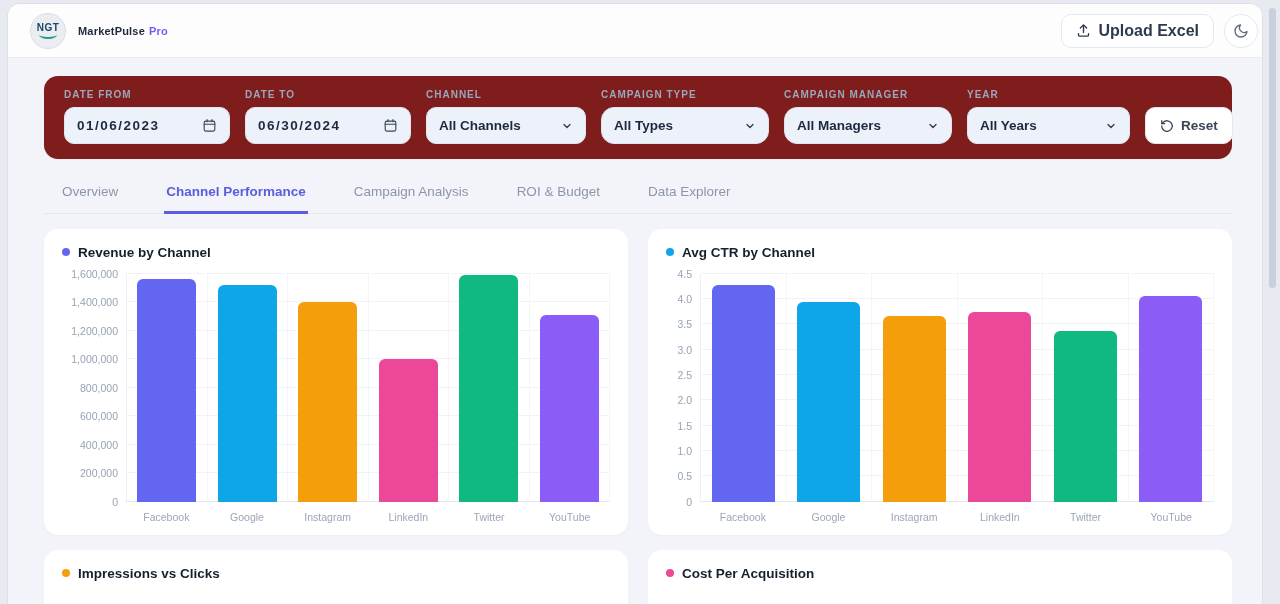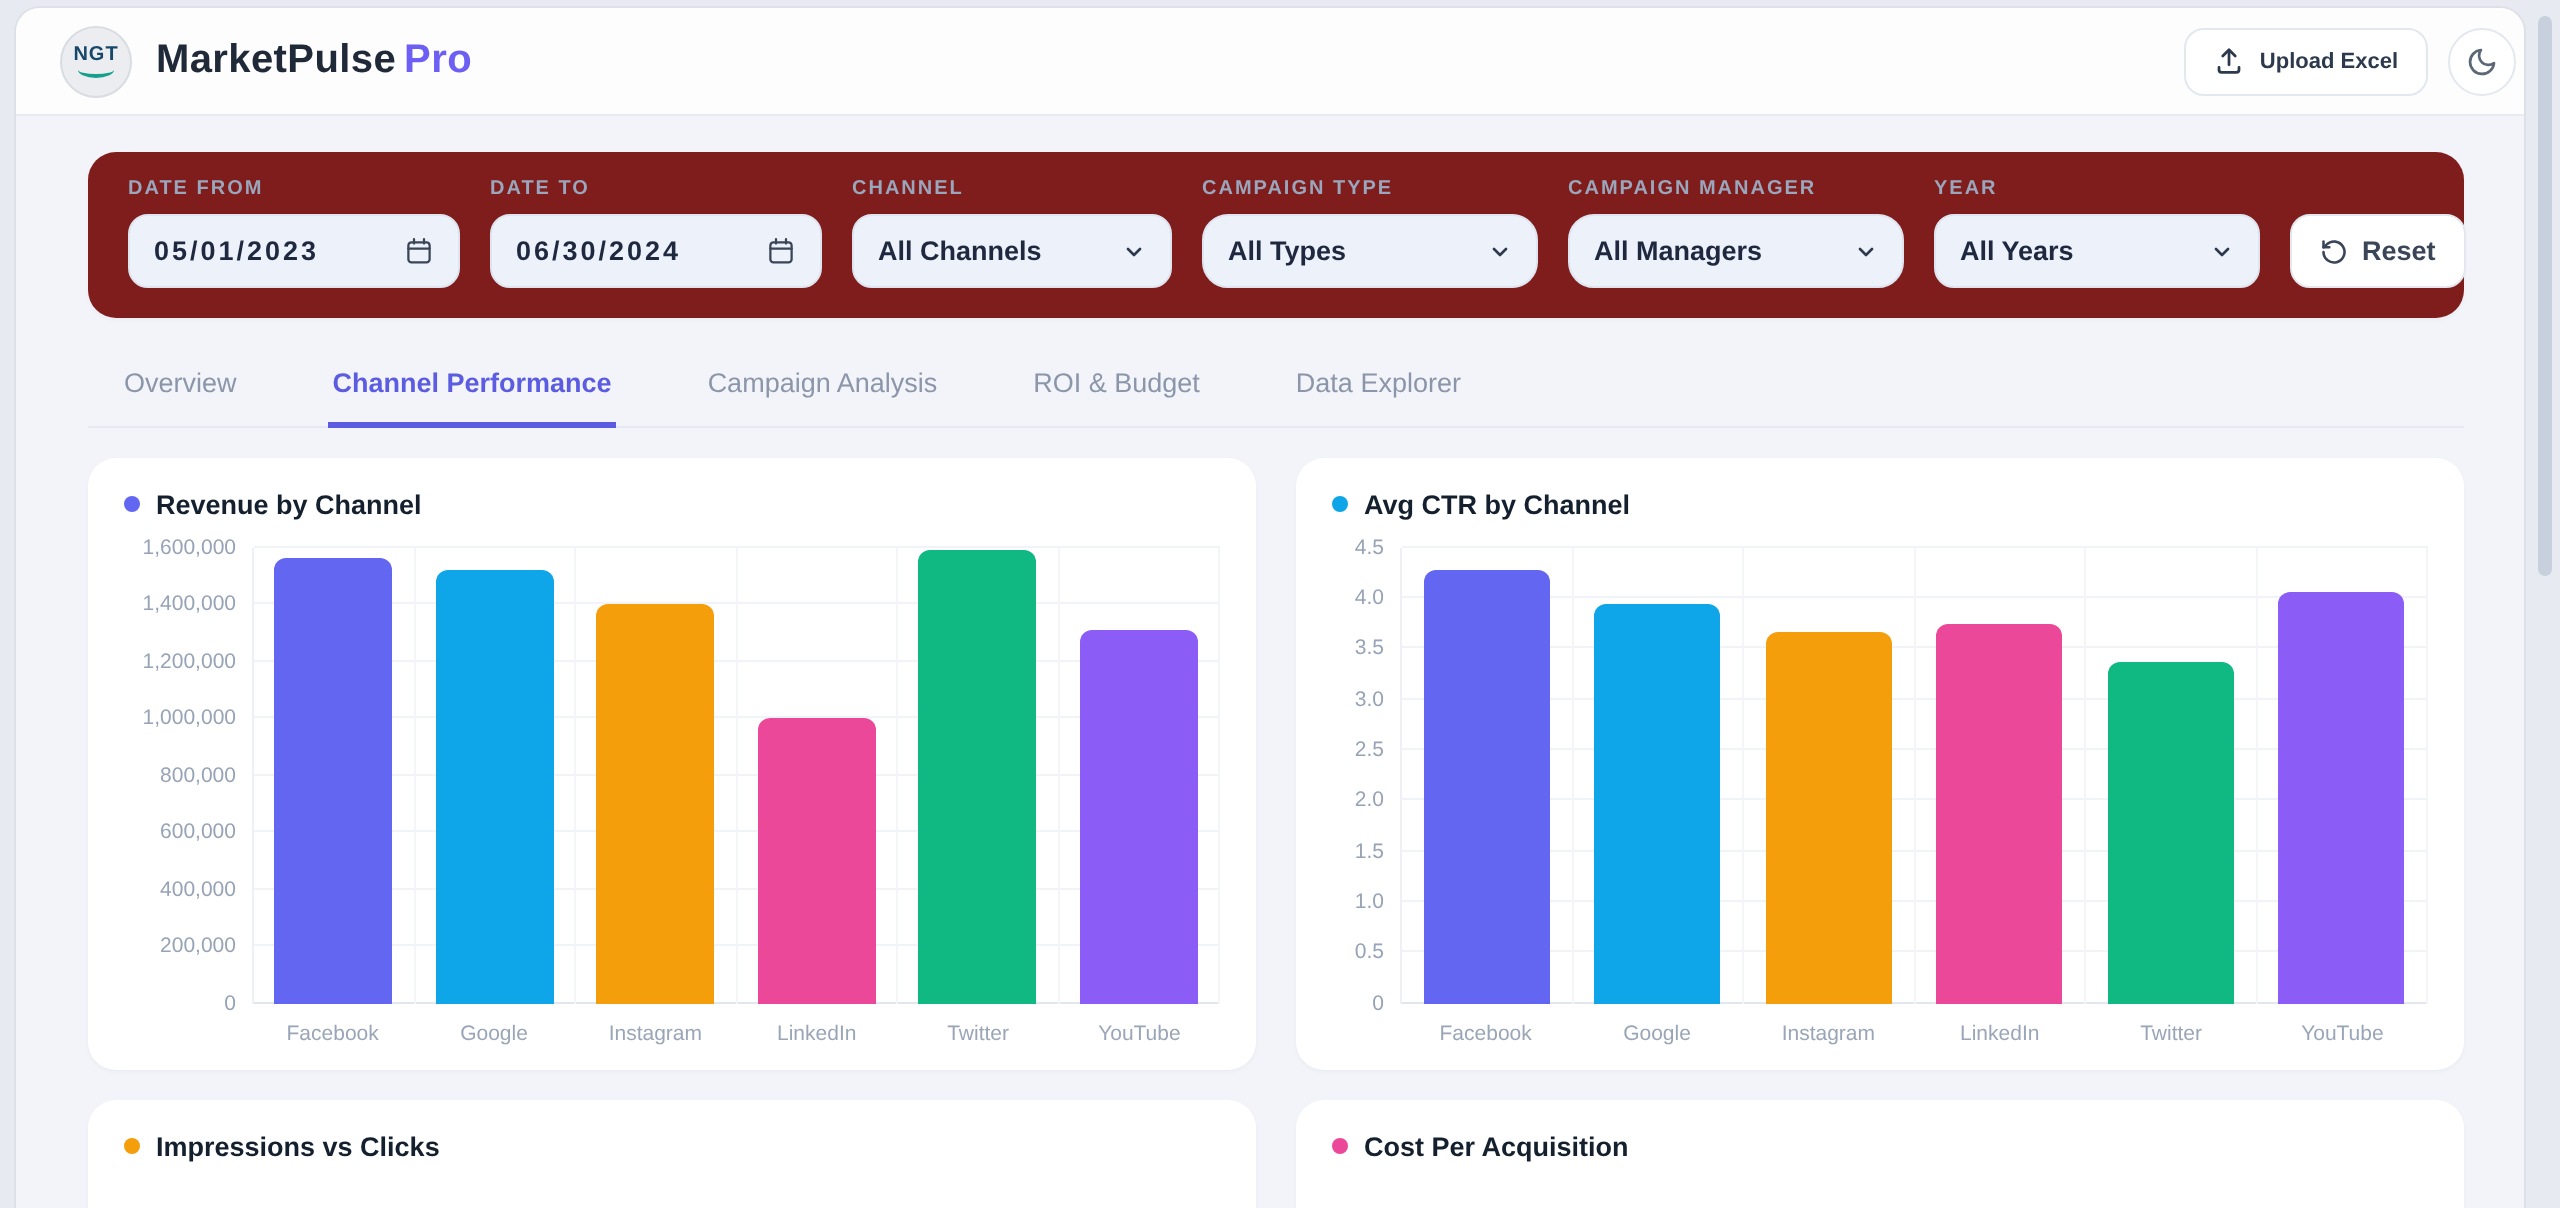--- a/index.html
+++ b/index.html
@@ -10,26 +10,26 @@
          background:#f3f4f9; border-radius:12px 12px 0 0; overflow:hidden;
          box-shadow:0 0 0 1px rgba(0,0,0,0.04); }
 
   
   .header { height:54px; background:#fdfdfe; border-bottom:1px solid #e8ecf2;
             display:flex; align-items:center; padding:0 4px 0 22px; }
   .logo { width:36px; height:36px; border-radius:50%; background:#ecedf0; border:1px solid #d9dce2;
           display:flex; flex-direction:column; align-items:center; justify-content:center; gap:1px; }
   .logo .lg-txt { font-size:10px; font-weight:800; color:#17486b; letter-spacing:0.5px; line-height:1; }
   .logo .lg-swoosh { width:18px; height:5px; border-bottom:2px solid #16a08c; border-radius:0 0 60% 60%/0 0 100% 100%; }
-  .brand { margin-left:12px; font-size:20px; font-weight:800; color:#1f2937; letter-spacing:0.2px; }
+  .brand { margin-left:12px; font-size:11px; font-weight:800; color:#1f2937; letter-spacing:0.2px; }
   .brand .accent { color:#6d5ff3; margin-left:4px; }
   .header .spacer { flex:1; }
   .btn-upload { display:flex; align-items:center; gap:8px; height:34px; padding:0 14px;
                 background:#fff; border:1px solid #e3e8ef; border-radius:10px;
-                font-size:11px; font-weight:700; color:#2d3a4e; cursor:pointer; }
+                font-size:16px; font-weight:700; color:#2d3a4e; cursor:pointer; }
   .btn-theme { width:34px; height:34px; margin-left:10px; border-radius:50%;
                background:#fff; border:1px solid #e3e8ef; display:flex; align-items:center; justify-content:center; cursor:pointer; }
   .icon { display:inline-flex; }
 
   
   .content { padding:18px 30px 0 36px; }
 
   
   .filters-card { background:#7f1d1d; border-radius:14px; padding:13px 20px 15px;
                   display:flex; align-items:flex-end; gap:15px;
@@ -109,21 +109,21 @@
       </span>
     </button>
   </div>
 
   <div class="content">
 
     <div class="filters-card">
       <div class="fgroup">
         <label>DATE FROM</label>
         <div class="control date w166">
-          <span class="val">05/01/2023</span>
+          <span class="val">01/06/2023</span>
           <span class="icon">
             <svg width="15" height="15" viewBox="0 0 24 24" fill="none" stroke="#3a4557" stroke-width="1.8" stroke-linecap="round">
               <rect x="3.5" y="5" width="17" height="16" rx="2.5"></rect>
                 <path d="M3.5 10h17"></path>
                 <path d="M8 2.5V6M16 2.5V6"></path>
             </svg>
           </span>
         </div>
       </div>
       <div class="fgroup">

